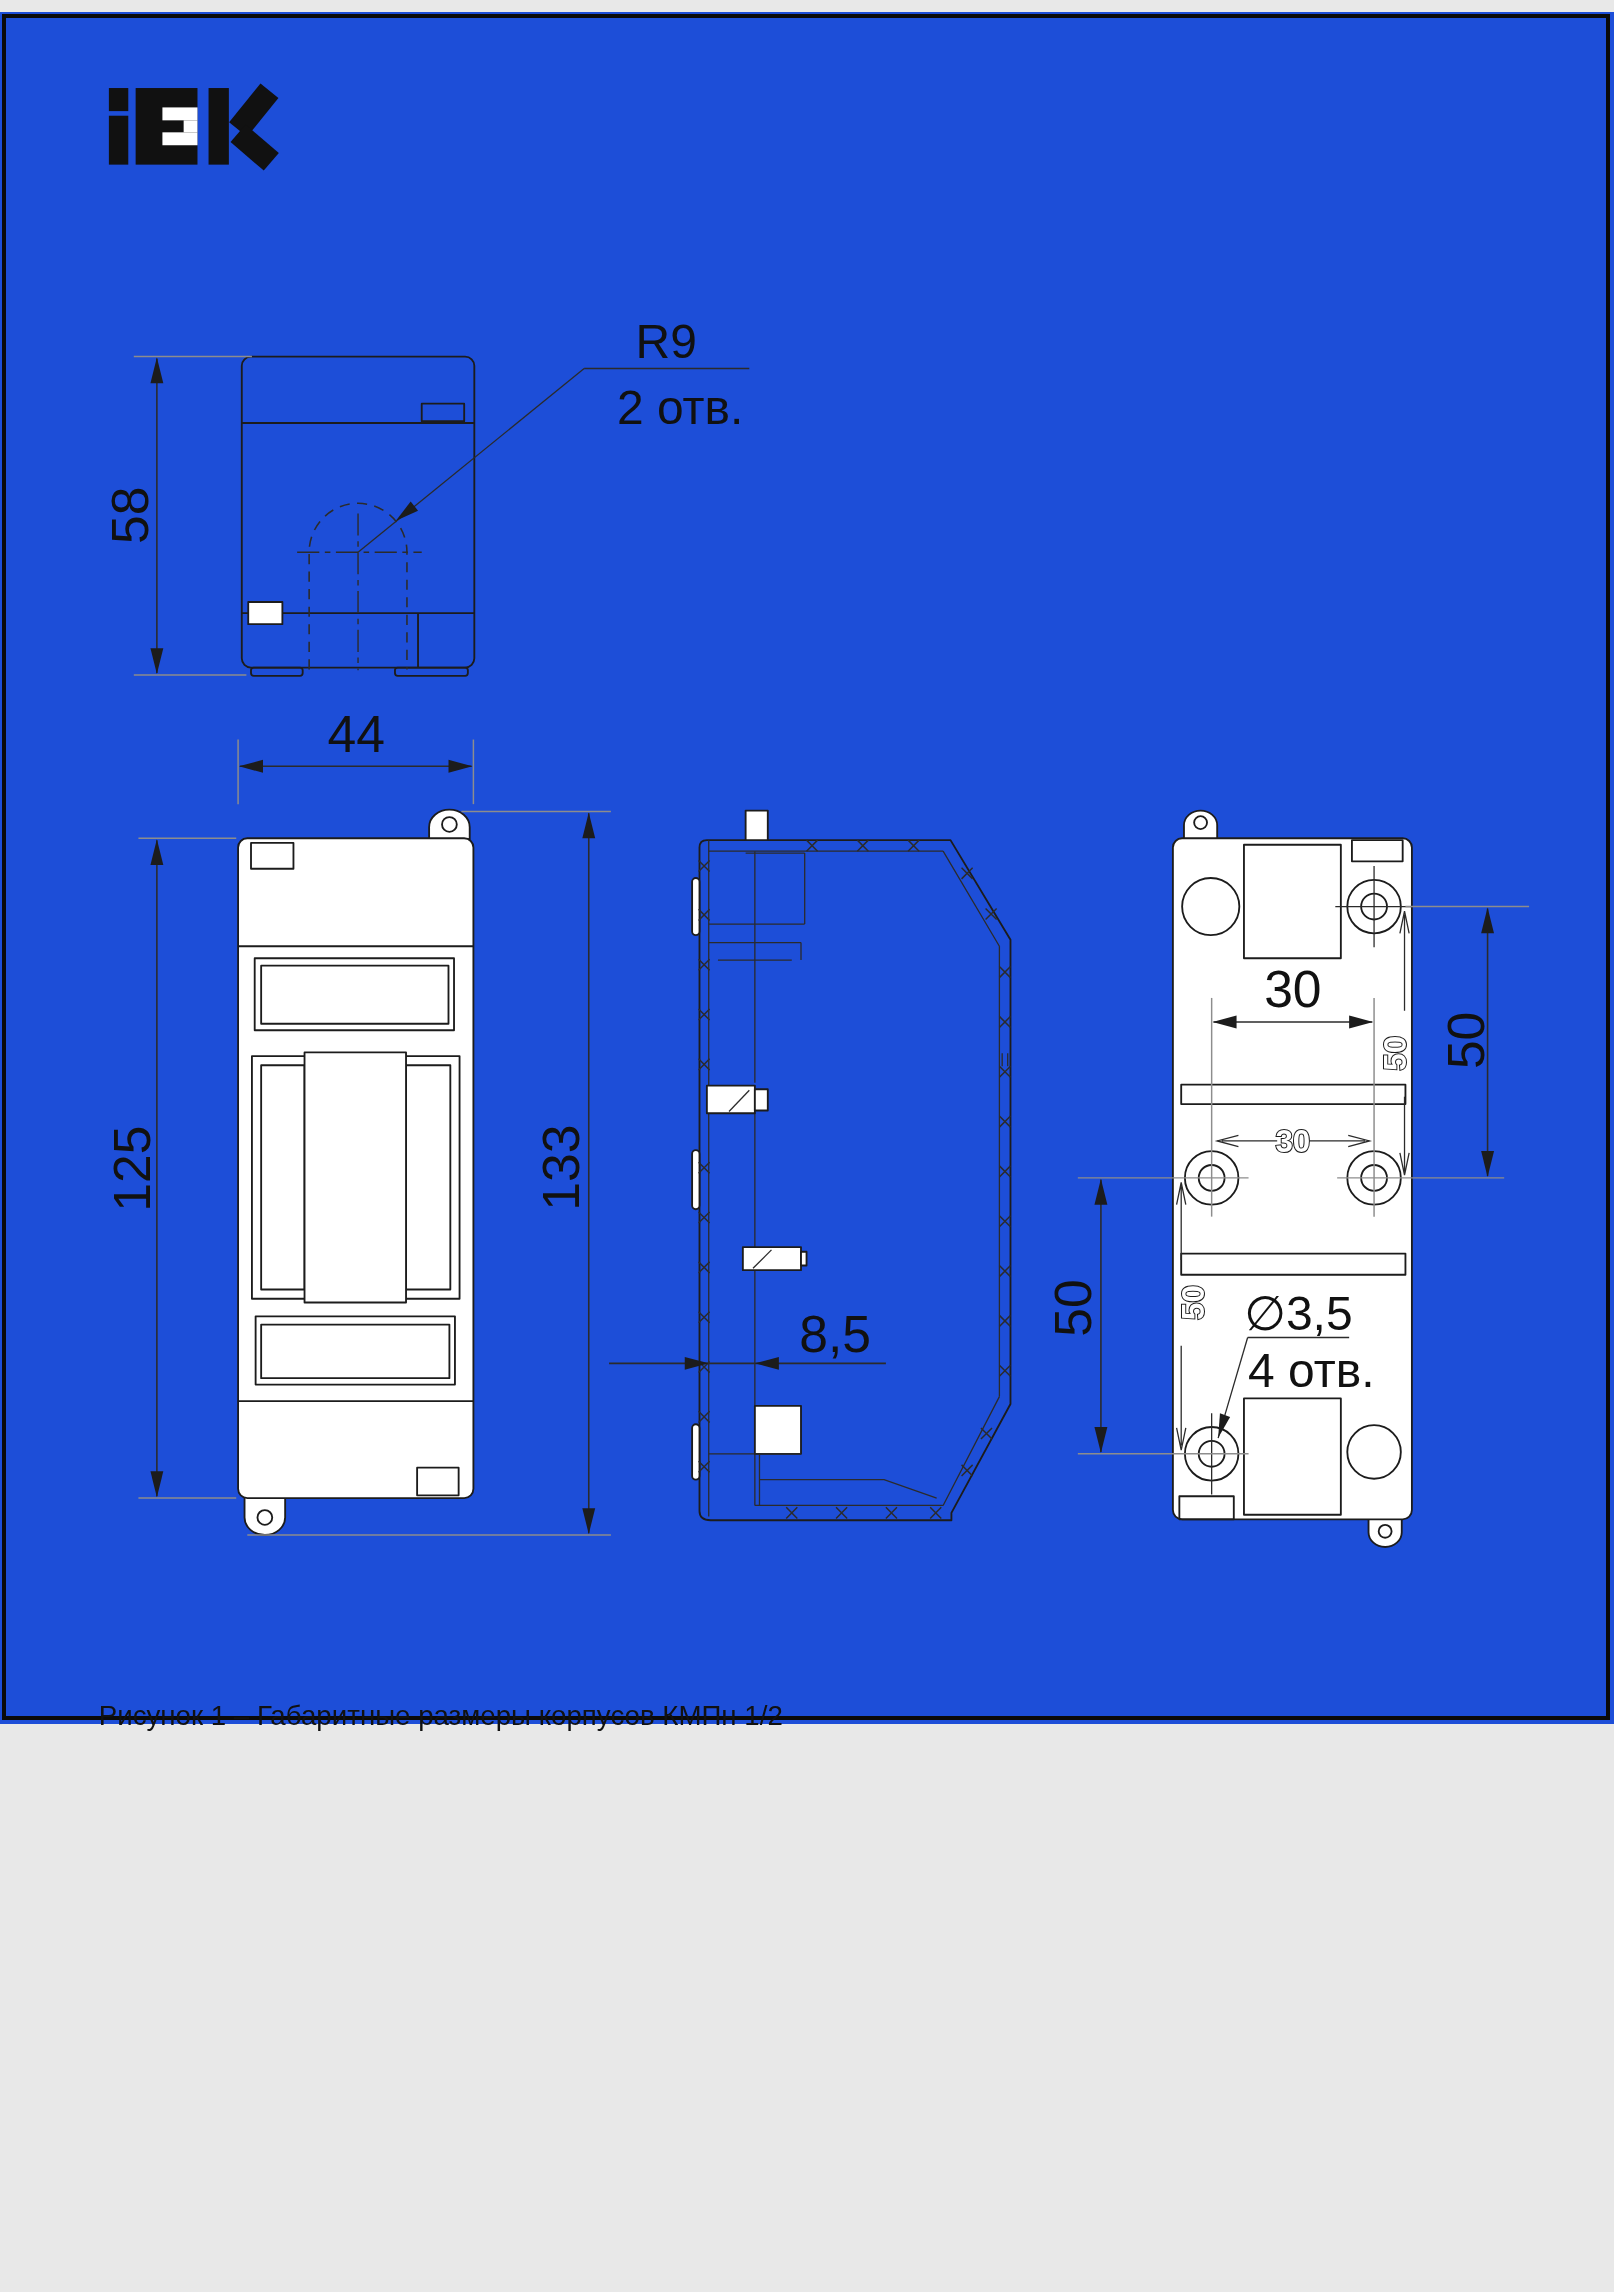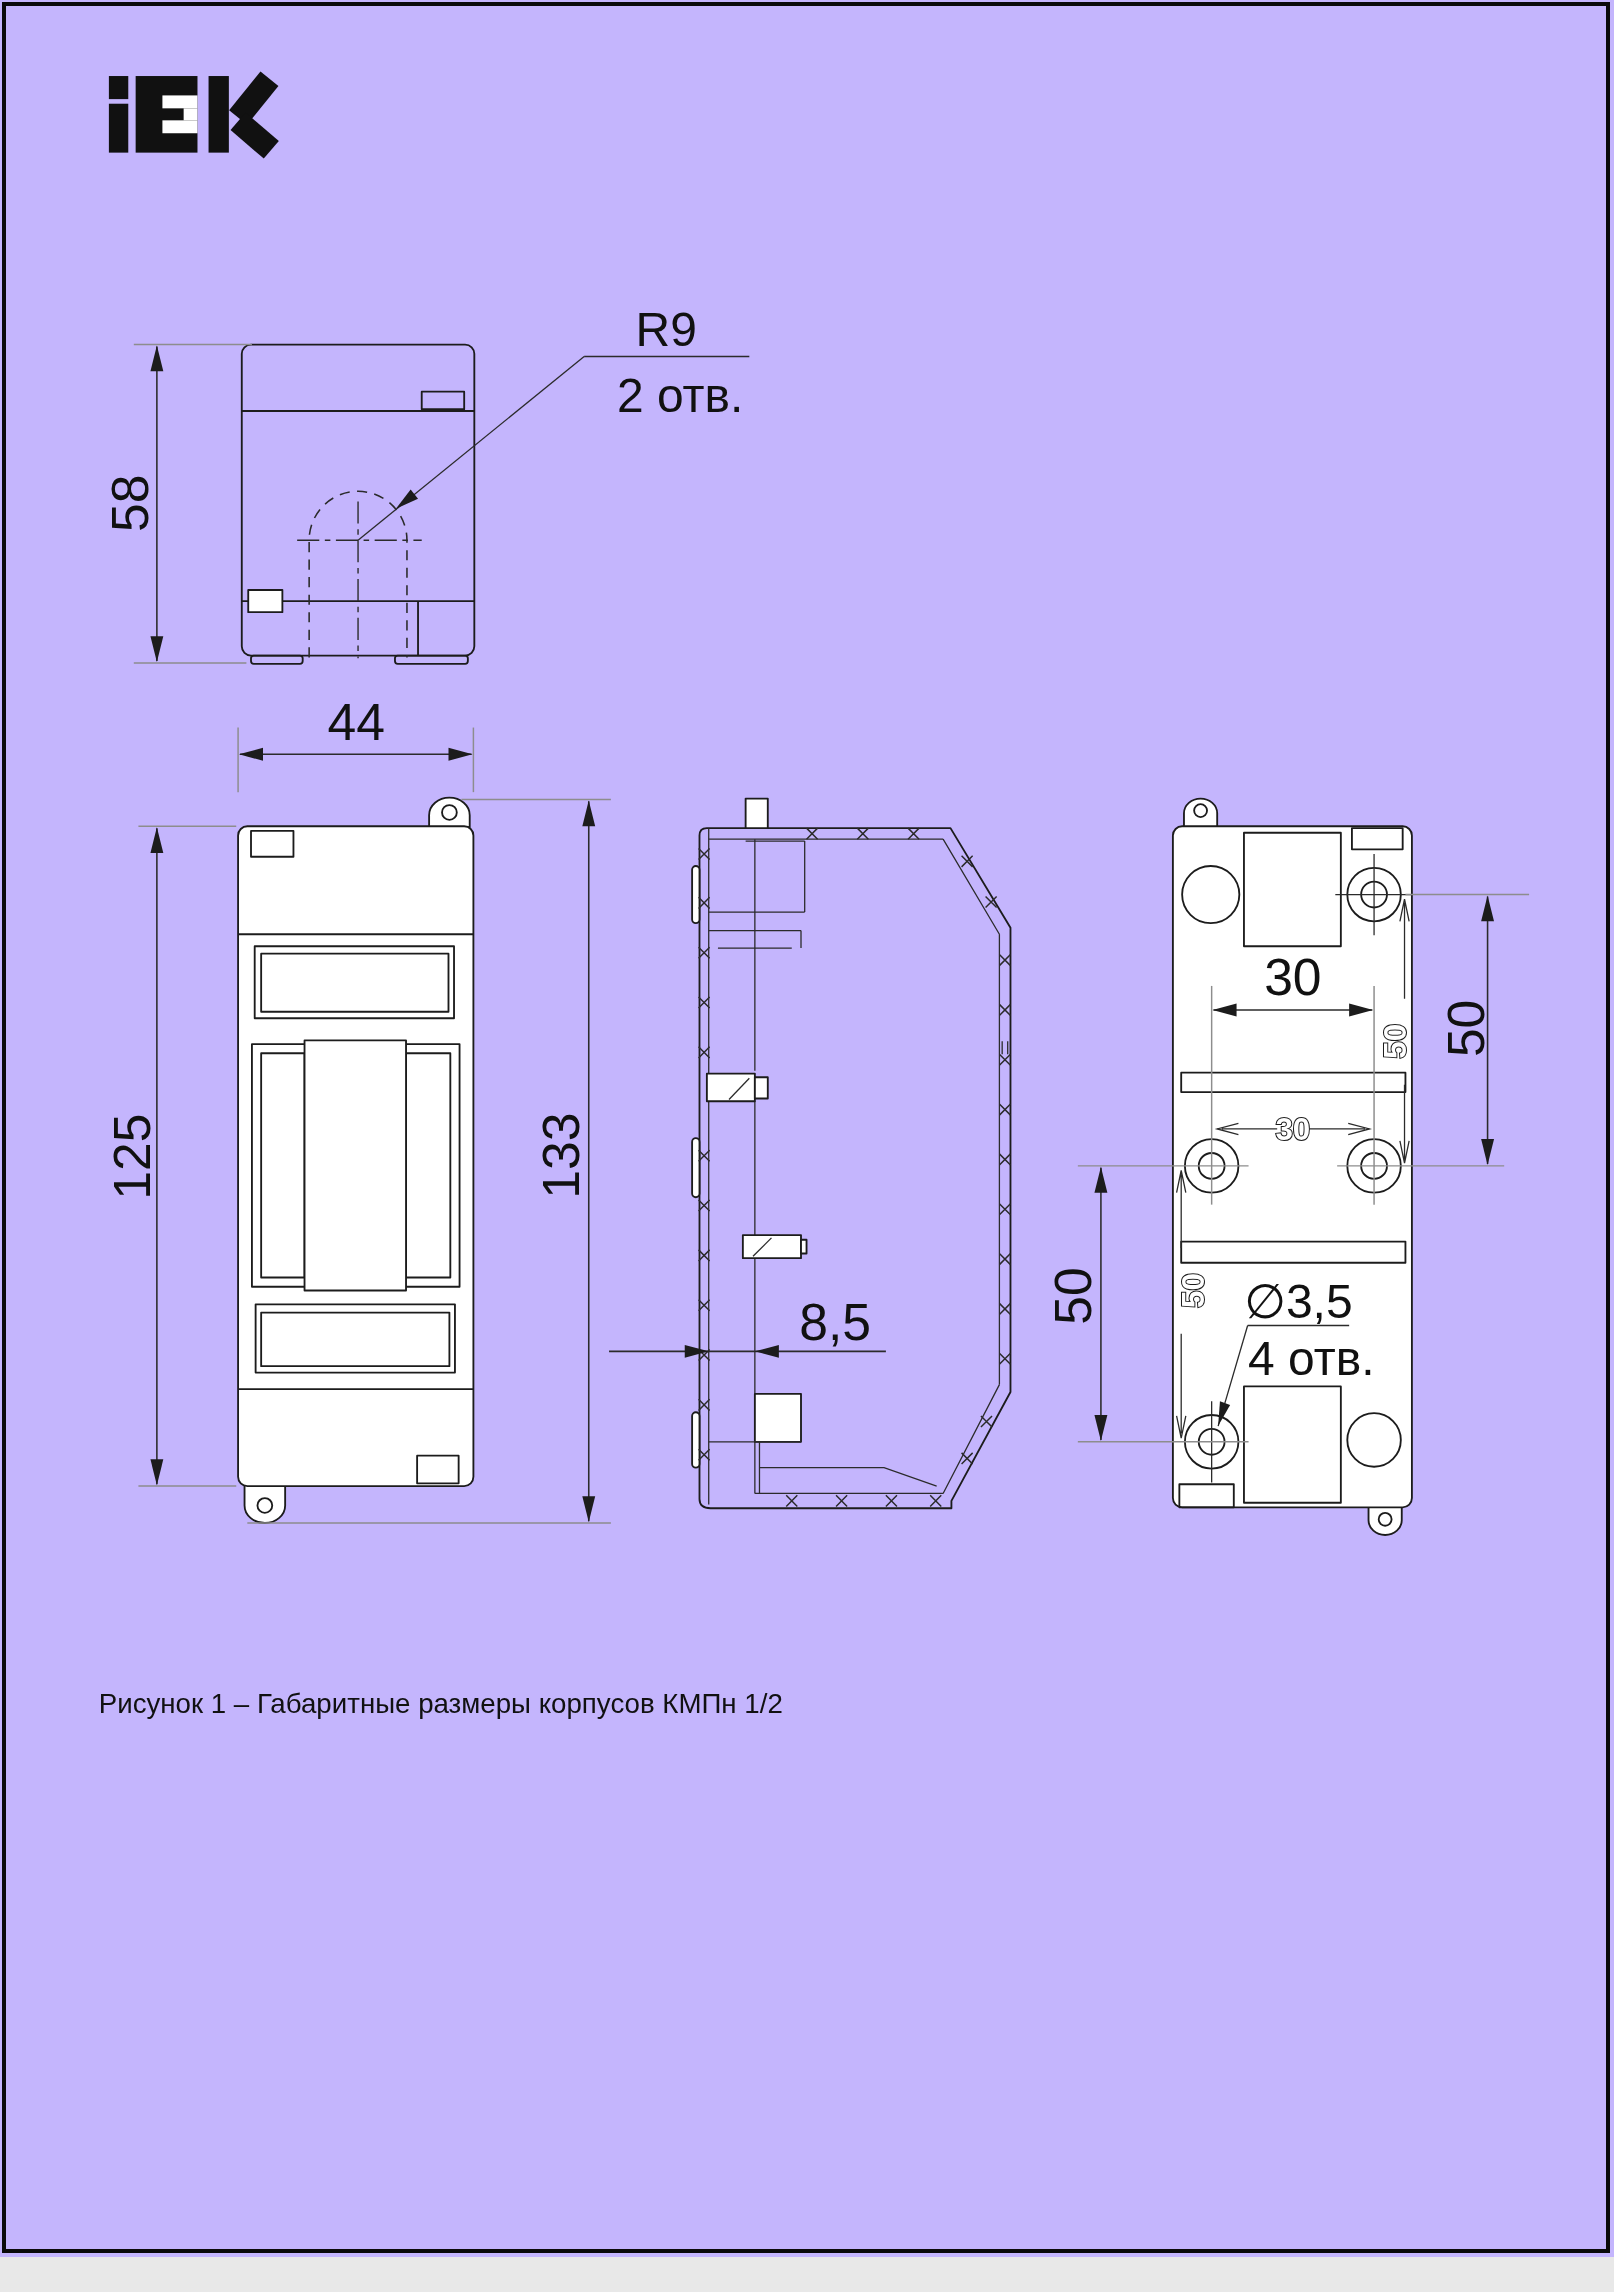--- a/index.html
+++ b/index.html
@@ -1,16 +1,16 @@
 <!DOCTYPE html>
 <html style="font-size:14.8px"><head>
 <meta charset="utf-8">
 <style>
   html,body{margin:0;padding:0;background:#e8e8e8;}
-  .page{position:relative;width:1614px;height:2257px;background:#c4b5fd;margin:0 auto;
+  .page{position:relative;width:1614px;height:1712px;background:#1d4ed8;margin:12px auto;
         font-family:"Liberation Sans",sans-serif;}
   .page-border{position:absolute;left:1.8px;top:1.8px;right:3.7px;bottom:3.7px;
         border:4.6px solid #0a0a0a;pointer-events:none;}
   svg{position:absolute;left:0;top:0;}
   
   .ln   {stroke:#1c1c1c;stroke-width:2;fill:none;stroke-linejoin:round;}
   .lnf  {stroke:#1c1c1c;stroke-width:2;fill:#fff;stroke-linejoin:round;}
   .thin {stroke:#2b2b2b;stroke-width:1.4;fill:none;}
   .ext  {stroke:#8d8d8d;stroke-width:1.6;fill:none;}
   .dim  {stroke:#2b2b2b;stroke-width:1.7;fill:none;}

